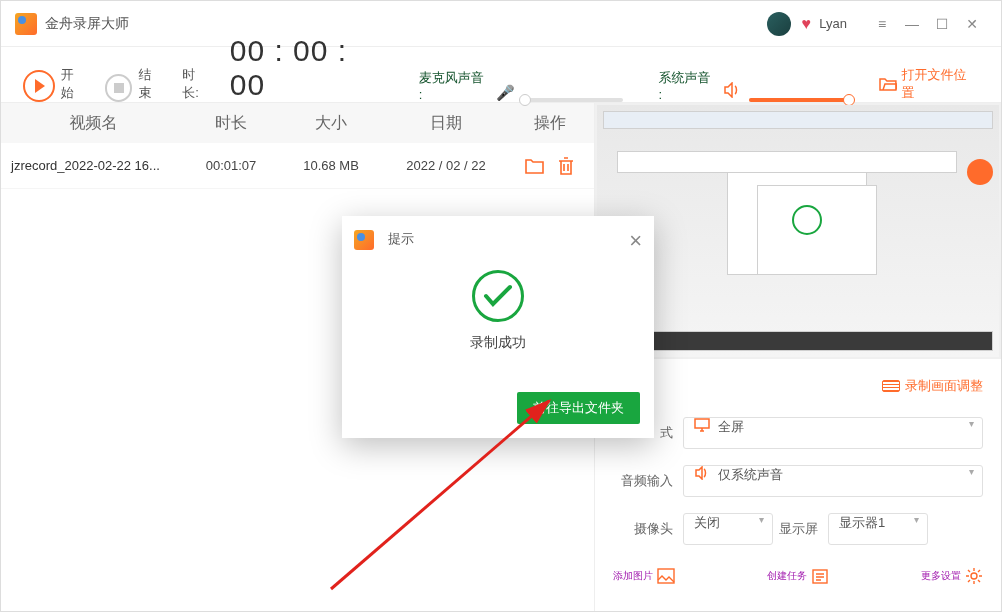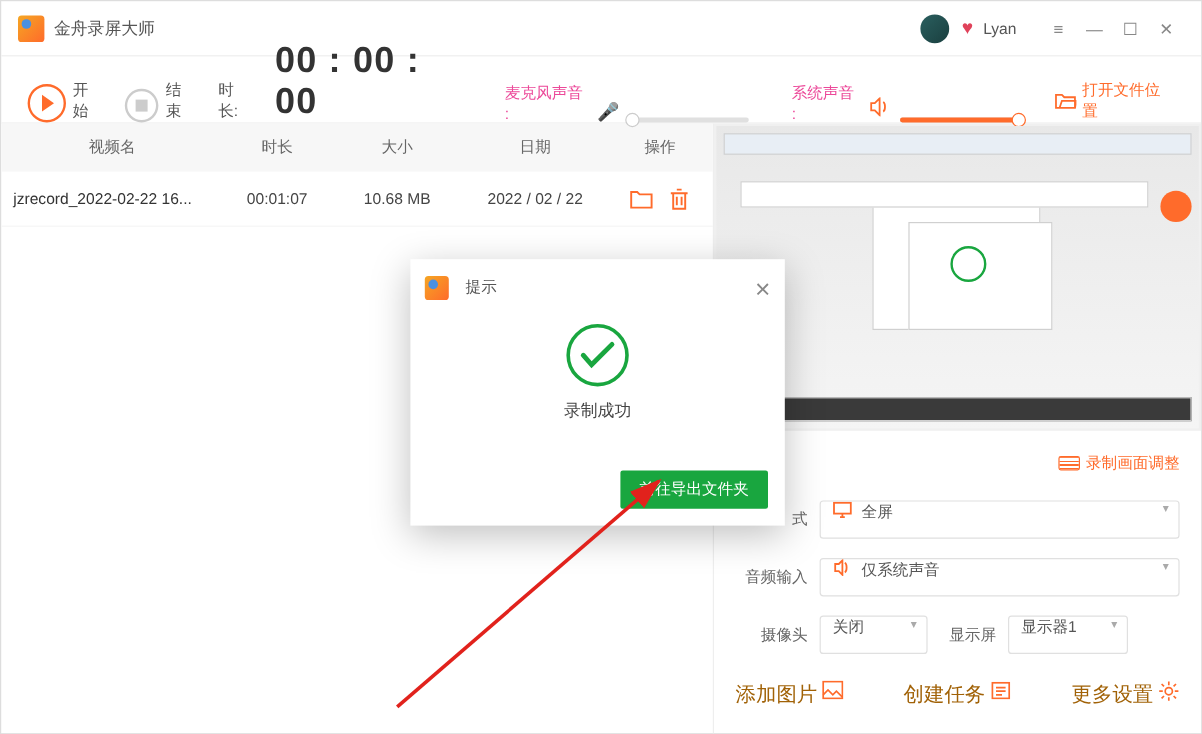--- a/index.html
+++ b/index.html
@@ -13,35 +13,35 @@
 .heart{width:18px;height:18px;color:#e0425a;margin-right:4px;display:flex;align-items:center;justify-content:center;font-size:16px}
 .username{font-size:13px;color:#555;margin-right:20px}
 .win-btn{width:30px;height:30px;display:flex;align-items:center;justify-content:center;color:#888;cursor:pointer;font-size:14px}
 
 .toolbar{height:56px;display:flex;align-items:flex-end;padding:0 22px;border-bottom:1px solid #eee}
 .play-btn{width:32px;height:32px;border:2px solid #ff6b2b;border-radius:50%;display:flex;align-items:center;justify-content:center;margin-right:6px;cursor:pointer}
 .play-tri{width:0;height:0;border-top:7px solid transparent;border-bottom:7px solid transparent;border-left:10px solid #ff6b2b;margin-left:3px}
 .tb-label{font-size:13px;color:#555;margin-right:18px}
 .stop-btn{width:28px;height:28px;border:2px solid #ccc;border-radius:50%;display:flex;align-items:center;justify-content:center;margin-right:6px;cursor:pointer}
 .stop-sq{width:10px;height:10px;background:#ccc}
-.timer{font-size:30px;font-weight:700;color:#333;letter-spacing:1px}
-.mic-label{font-size:13px;color:#ec4899;margin-left:28px;margin-right:6px}
+.timer{font-size:30px;font-weight:400;color:#333;letter-spacing:1px}
+.mic-label{font-size:13px;color:#14532d;margin-left:28px;margin-right:6px}
 .mic-icon{color:#ccc;font-size:15px}
 .slider{width:100px;height:4px;background:#e0e0e0;border-radius:2px;margin:0 8px;position:relative}
 .slider-knob{position:absolute;width:12px;height:12px;border-radius:50%;background:#fff;border:1px solid #ccc;top:-4px}
 .sys-ico{color:#ff6b2b;font-size:16px}
 .slider-fill{position:absolute;height:4px;background:#ff6b2b;border-radius:2px}
 .open-folder{display:flex;align-items:center;color:#ff6b2b;font-size:13px;margin-left:22px;cursor:pointer}
 .open-folder svg{margin-right:5px}
 
 .main{display:flex;height:509px}
 .left{width:594px;border-right:1px solid #eee}
 .right{flex:1;display:flex;flex-direction:column}
 
-.thead{display:flex;height:40px;background:#f7f7f7;font-size:13px;color:#666}
+.thead{display:flex;height:40px;background:#f7f7f7;font-size:16px;color:#666}
 .th{display:flex;align-items:center;justify-content:center}
 .c1{width:185px}.c2{width:90px}.c3{width:110px}.c4{width:120px}.c5{width:88px}
 .trow{display:flex;height:46px;align-items:center;font-size:13px;color:#444;border-bottom:1px solid #f5f5f5}
 .td{display:flex;align-items:center;justify-content:center}
 .td.c1{justify-content:flex-start;padding-left:10px;color:#333}
 .actions svg{cursor:pointer}
 
 .preview{height:256px;background:#f0f0f0;padding:2px;overflow:hidden}
 .preview-inner{width:100%;height:100%;background:linear-gradient(180deg,#e8e8e8,#f5f5f5);position:relative;font-size:7px;color:#999}
 .preview-mock{position:absolute;background:#fff;border:1px solid #d0d0d0}
@@ -51,21 +51,21 @@
 .set-tab-l{color:#555}
 .set-tab-r{color:#ff6b2b;display:flex;align-items:center;cursor:pointer}
 .set-tab-r::before{content:'';width:16px;height:10px;border:1px solid #ff6b2b;border-radius:2px;margin-right:5px;background:repeating-linear-gradient(0deg,#ff6b2b,#ff6b2b 1px,transparent 1px,transparent 3px)}
 .srow{display:flex;align-items:center;margin-bottom:16px}
 .slabel{width:60px;text-align:right;margin-right:10px;color:#666}
 .sselect{flex:1;height:32px;border:1px solid #e0e0e0;border-radius:3px;display:flex;padding:0 10px;cursor:pointer;position:relative}
 .sselect.small{flex:0 0 90px}
 .sselect .chev{position:absolute;right:8px;color:#aaa;font-size:10px}
 .sic{width:16px;height:14px;margin-right:8px;display:inline-block}
 .footer-links{display:flex;justify-content:space-between;padding:6px 0}
-.fl{color:#a16207;cursor:pointer;display:flex;font-size:17px}
+.fl{color:#a21caf;cursor:pointer;display:flex;align-items:center;font-size:10px}
 .fl svg,.fl .fi{margin-left:4px;color:#ff6b2b}
 
 .dialog{position:absolute;left:341px;top:215px;width:312px;height:222px;background:#fff;box-shadow:0 8px 30px rgba(0,0,0,0.25);z-index:50}
 .dlg-head{height:36px;display:flex;align-items:flex-start;padding:14px 12px}
 .dlg-head .logo{width:20px;height:20px}
 .dlg-title{font-size:13px;color:#555;margin-left:6px}
 .dlg-close{font-size:22px;color:#888;cursor:pointer;line-height:1}
 .success-mark{width:52px;height:52px;border:3px solid #19a63f;border-radius:50%;margin:18px auto 12px;display:flex;align-items:center;justify-content:center}
 .success-mark svg{color:#19a63f}
 .dlg-msg{text-align:center;font-size:14px;color:#444;margin-bottom:24px}
@@ -187,21 +187,21 @@
           <span>仅系统声音</span>
             <span class="chev">▾</span>
         </div>
       </div>
       <div class="srow">
         <div class="slabel">摄像头</div>
         <div class="sselect small">
             <span>关闭</span>
             <span class="chev">▾</span>
           </div>
-        <div class="slabel" style="width:auto;margin-left:18px">显示屏</div>
+        <div class="slabel" style="width:auto;margin-left:6px">显示屏</div>
         <div class="sselect small" style="flex:0 0 100px">
             <span>显示器1</span>
             <span class="chev">▾</span>
           </div>
       </div>
       <div class="footer-links">
         <div class="fl">
             <span>添加图片</span>
             <svg width="18" height="16" viewBox="0 0 18 16">
               <rect x="1" y="1" width="16" height="14" fill="none" stroke="#ff6b2b" stroke-width="1.4"></rect>

